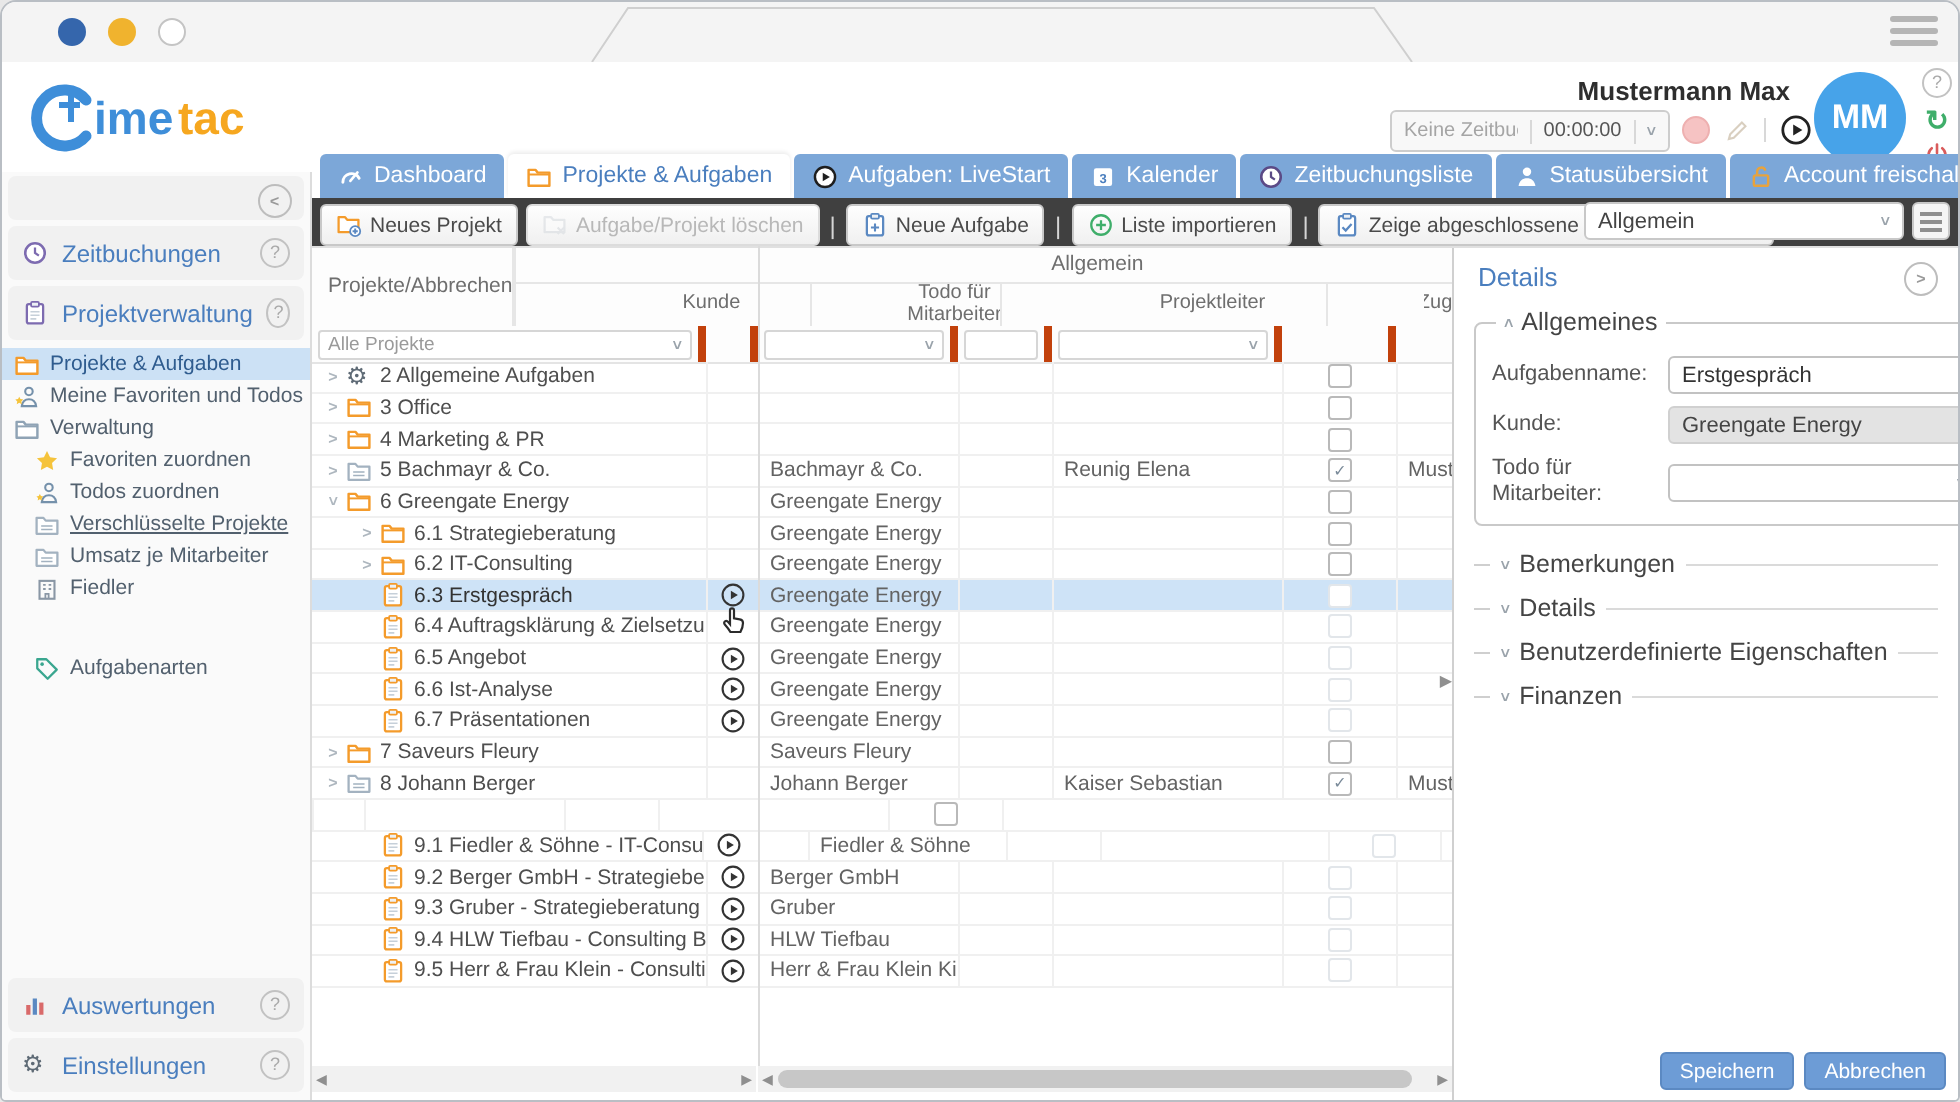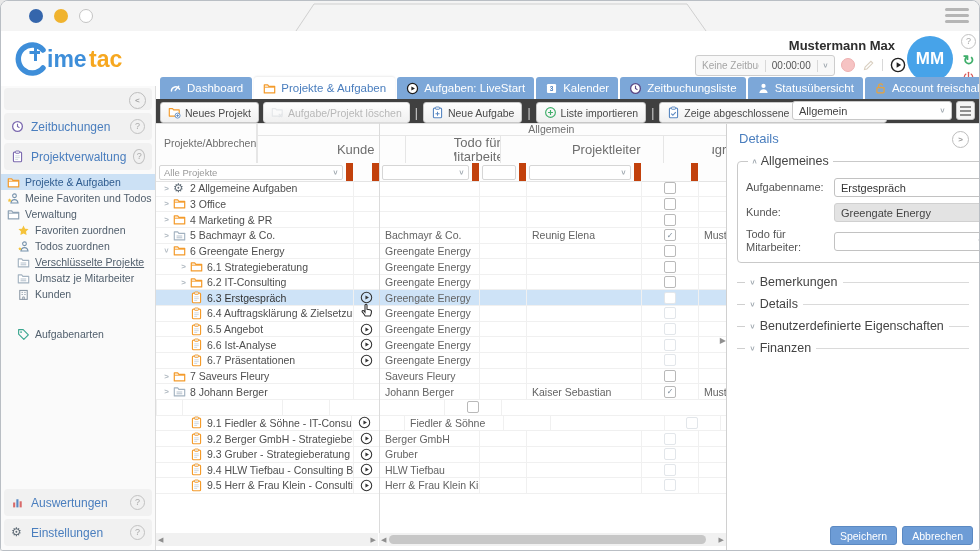--- a/index.html
+++ b/index.html
@@ -67,24 +67,24 @@
   .sb-bottom{position:absolute;bottom:1px;left:0;right:0;}
   
   .grid{position:absolute;left:155px;top:122px;width:570px;bottom:0;background:#fff;}
   .pane-div{position:absolute;left:223px;top:0;bottom:17px;border-left:1px solid #dbdbdb;z-index:4;}
   .g-head{position:absolute;left:0;top:0;right:0;height:40px;border-bottom:1px solid #dcdcdc;background:#fdfdfd;display:flex;}
   .g-tree-h{width:197px;border-right:1px solid #e6e6e6;font-size:10.5px;color:#6e6e6e;display:flex;align-items:center;padding-left:8px;box-sizing:border-box;}
   .g-play-h{width:26px;border-right:1px solid #e6e6e6;box-sizing:border-box;}
   .g-right-h{flex:1;display:flex;flex-direction:column;}
   .g-group{height:18px;border-bottom:1px solid #e6e6e6;font-size:10.5px;color:#6e6e6e;display:flex;align-items:center;justify-content:center;}
   .g-cols{flex:1;display:flex;}
-  .g-col{border-right:1px solid #e6e6e6;font-size:13px;color:#6e6e6e;display:flex;align-items:center;justify-content:center;
+  .g-col{border-right:1px solid #e6e6e6;font-size:10px;color:#6e6e6e;display:flex;align-items:center;justify-content:center;
          text-align:center;line-height:1.05;overflow:hidden;box-sizing:border-box;padding:0 2px;margin-left:48px;}
   .g-filter{position:absolute;left:0;top:40px;right:0;height:18px;border-bottom:1px solid #e4e4e4;background:#fdfdfd;display:flex;}
-  .f-cell{box-sizing:border-box;border-right:7px solid #c2410c;display:flex;align-items:center;}
+  .f-cell{box-sizing:border-box;border-right:4px solid #c2410c;display:flex;align-items:center;}
   .fcombo,.finput{height:13px;border:1px solid #d6d6d6;border-radius:2px;background:#fff;margin:0 3px;flex:1;
          display:flex;align-items:center;justify-content:space-between;padding:0 4px;font-size:9.5px;color:#9a9a9a;}
   .g-body{position:absolute;left:0;top:58px;right:0;}
   .grow{display:flex;height:15.65px;border-bottom:1px solid #f0f0f0;box-sizing:border-box;font-size:10.5px;color:#4e4e4e;cursor:pointer;}
   .grow.sel{background:#cee3f7;}
   .c-tree{width:197px;display:flex;align-items:center;box-sizing:border-box;overflow:hidden;white-space:nowrap;}
   .c-play{width:26px;display:flex;align-items:center;justify-content:center;border-left:1px solid #f0f0f0;box-sizing:border-box;}
   .c-data{box-sizing:border-box;border-left:1px solid #f0f0f0;display:flex;align-items:center;overflow:hidden;white-space:nowrap;padding-left:5px;color:#636363;}
   .c-check{justify-content:center;padding-left:0;}
   .tchev{width:11px;flex:none;font-size:8px;color:#aeb7bf;font-weight:bold;text-align:center;}
@@ -410,21 +410,21 @@
           </span>
           <span>Umsatz je Mitarbeiter</span>
         </div>
         <div class="sb-it" style="padding-left: 16px;">
           <span class="ic">
             <svg viewBox="0 0 16 16">
               <rect x="3.4" y="3" width="9.2" height="11" fill="none" stroke="#8a97a5" stroke-width="1.3"></rect>
               <path d="M5.6 5.4h1.6M9 5.4h1.6M5.6 8h1.6M9 8h1.6M7 14v-3h2v3" stroke="#8a97a5" stroke-width="1.1" fill="none"></path>
             </svg>
           </span>
-          <span>Kunden</span>
+          <span>Fiedler</span>
         </div>
         <div class="sb-it" style="padding-left: 16px; margin-top: 24px;">
           <span class="ic">
             <svg viewBox="0 0 16 16">
               <path d="M2 7.6V2h5.6L14 8.4 8.4 14z" fill="none" stroke="#3aa68f" stroke-width="1.4" stroke-linejoin="round"></path>
               <circle cx="5" cy="5" r="1.1" fill="#3aa68f"></circle>
             </svg>
           </span>
           <span>Aufgabenarten</span>
         </div>

